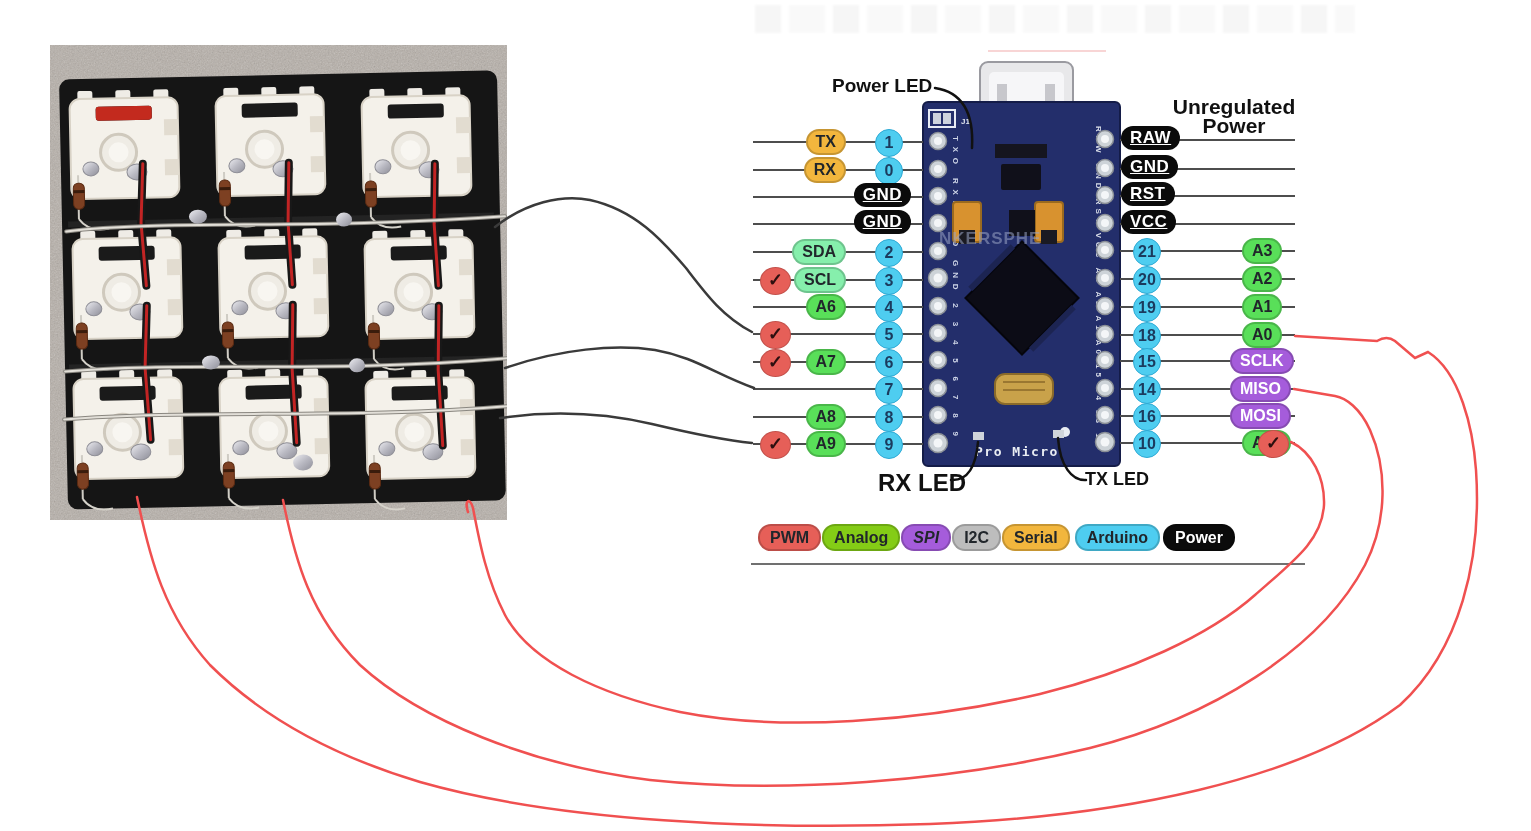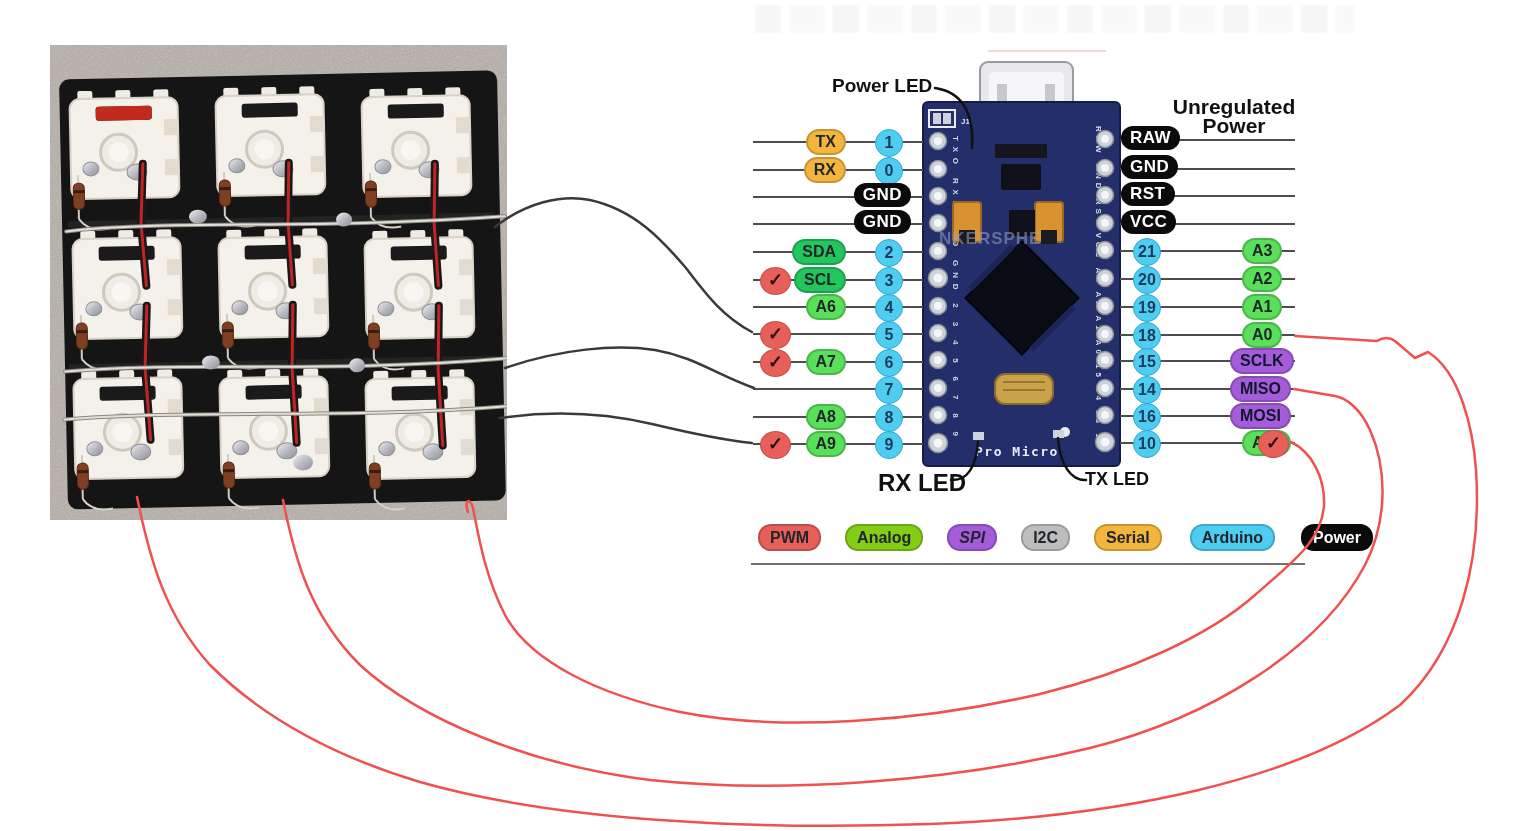--- a/index.html
+++ b/index.html
@@ -11,25 +11,25 @@
   .board{position:absolute;left:923px;top:102px;width:177px;height:365px;}
   .board svg{overflow:visible;}
   
   .prow{position:absolute;height:28px;}
   .prow.l{left:753px;width:170px;}
   .prow.r{left:1120px;width:175px;}
   .pline{position:absolute;left:0;right:0;top:13px;height:2px;background:#4d4d4d;}
   .pill{position:absolute;top:1px;padding:2px 8px;border-radius:13px;font-size:16px;font-weight:700;
         color:#21262b;border:2px solid rgba(0,0,0,.18);line-height:18px;white-space:nowrap;margin-left:44px;}
   .t-serial{background:#f2b63d;}
-  .t-i2c{background:#22c55e;}
+  .t-i2c{background:#86efac;}
   .t-analog{background:#59df59;}
-  .t-spi{background:#a55cdb;color:#0f172a;}
+  .t-spi{background:#a55cdb;color:#ffffff;}
   .gpill,.ppill{position:absolute;top:0;background:#0b0b0b;color:#ffffff;font-size:17px;font-weight:700;
-        padding:2px 9px;border-radius:14px;line-height:20px;white-space:nowrap;letter-spacing:.5px;}
+        padding:2px 9px;border-radius:14px;line-height:20px;white-space:nowrap;letter-spacing:.5px;text-decoration:underline;}
   .ncirc{position:absolute;top:1px;width:26px;height:26px;border-radius:50%;background:#4ecdf0;
          border:1px solid #2da9d4;color:#1b3b5e;font-size:16px;font-weight:700;text-align:center;line-height:25px;}
   .check{position:absolute;top:1px;width:29px;height:26px;border-radius:50%;background:#e65f58;
          border:1px solid rgba(0,0,0,.15);color:#2d0f0f;font-size:18px;font-weight:900;
          text-align:center;line-height:25px;}
   
   .prow.l .check{left:7px;}
   .prow.l .pill{right:77px;}
   .prow.l .ncirc{right:20px;}
   .prow.l .gpill{right:12px;}
@@ -39,21 +39,21 @@
   .prow.r .pill.wide{left:66px;}
   .prow.r .ppill{left:1px;}
   .prow.r .check{left:138px;}
   
   .lbl{position:absolute;color:#111;font-weight:700;white-space:nowrap;}
   #power-led-label{left:832px;top:75px;font-size:19px;}
   #unreg-label{left:1170px;top:97px;width:128px;font-size:21px;text-align:center;line-height:19px;}
   #rx-led-label{left:878px;top:469px;font-size:24px;}
   #tx-led-label{left:1085px;top:469px;font-size:18px;}
   
-  #legend{position:absolute;left:758px;top:524px;display:flex;gap:24px;align-items:center;}
+  #legend{position:absolute;left:758px;top:524px;display:flex;gap:1px;align-items:center;}
   .leg{padding:2px 10px;border-radius:13px;font-size:16px;font-weight:700;color:#21262b;
        border:2px solid rgba(0,0,0,.18);line-height:19px;white-space:nowrap;}
   .leg.c-pwm{background:#e65f58;}
   .leg.c-analog{background:#84cc16;}
   .leg.c-spi{background:#a55cdb;font-style:italic;}
   .leg.c-i2c{background:#bdbdbd;}
   .leg.c-serial{background:#f2b63d;}
   .leg.c-arduino{background:#4ecdf0;margin-left:4px;}
   .leg.c-power{background:#0b0b0b;color:#fff;margin-left:2px;}
   #legend-rule{position:absolute;left:751px;top:563px;width:554px;height:2px;background:#707070;}

